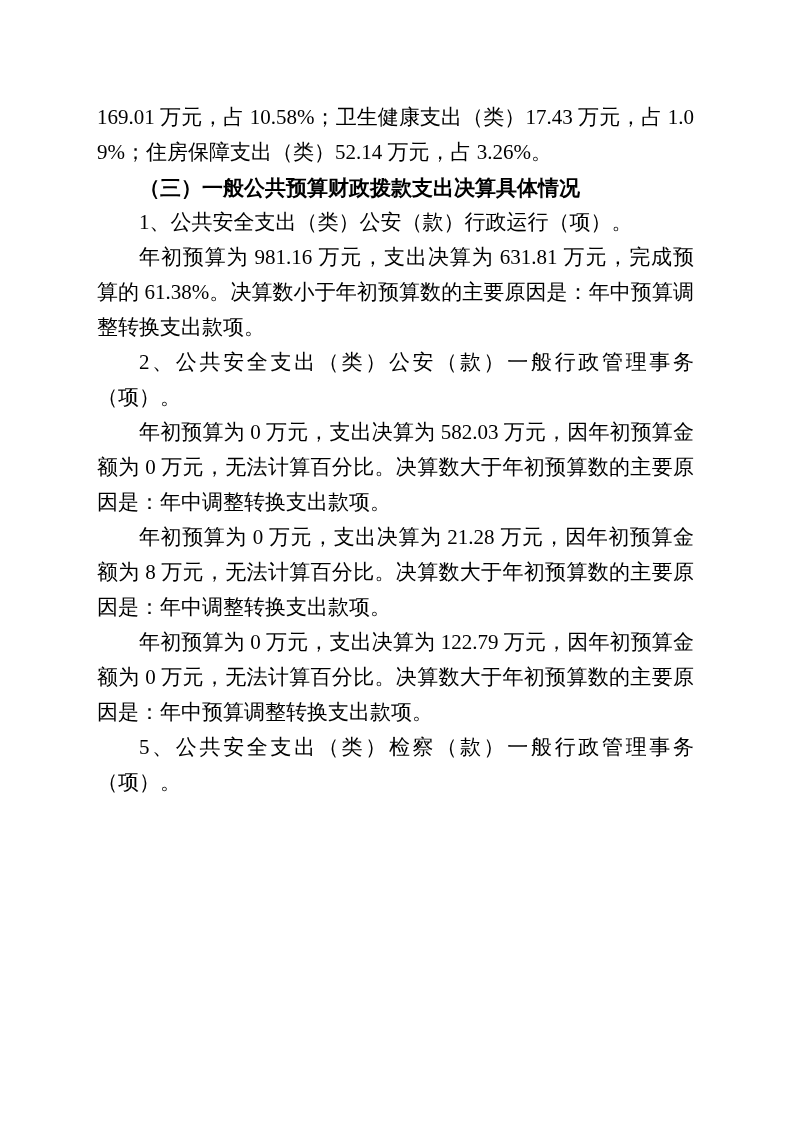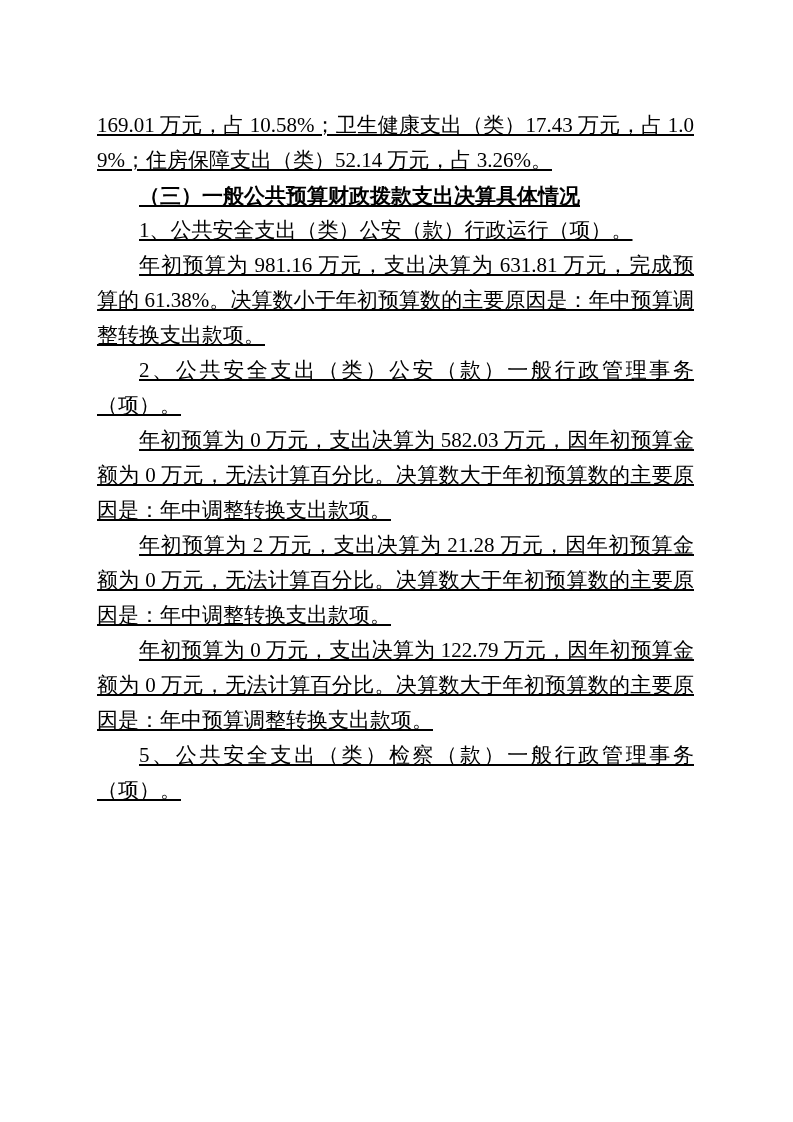--- a/index.html
+++ b/index.html
@@ -12,23 +12,22 @@
     width: 793px;
     height: 1122px;
     background: #ffffff;
     overflow: hidden;
     color: #000000;
     font-family: "Liberation Serif", "DejaVu Serif", serif;
   }
   .content {
     position: absolute;
     left: 97px;
-    top: 108px;
+    top: 100px;
     width: 597px;
-    text-decoration: underline;
   }
   .para {
     margin: 0;
     font-size: 21px;
     line-height: 35px;
     text-align: justify;
     text-indent: 2em;
     word-break: break-all;
   }
   .para.no-indent {
@@ -43,17 +42,17 @@
 <body>
 
 <div class="page">
   <div class="content">
     <p class="para no-indent">169.01 万元，占 10.58%；卫生健康支出（类）17.43 万元，占 1.09%；住房保障支出（类）52.14 万元，占 3.26%。</p>
     <p class="para heading">（三）一般公共预算财政拨款支出决算具体情况</p>
     <p class="para">1、公共安全支出（类）公安（款）行政运行（项）。</p>
     <p class="para">年初预算为 981.16 万元，支出决算为 631.81 万元，完成预算的 61.38%。决算数小于年初预算数的主要原因是：年中预算调整转换支出款项。</p>
     <p class="para">2、公共安全支出（类）公安（款）一般行政管理事务（项）。</p>
     <p class="para">年初预算为 0 万元，支出决算为 582.03 万元，因年初预算金额为 0 万元，无法计算百分比。决算数大于年初预算数的主要原因是：年中调整转换支出款项。</p>
-    <p class="para">年初预算为 2 万元，支出决算为 21.28 万元，因年初预算金额为 0 万元，无法计算百分比。决算数大于年初预算数的主要原因是：年中调整转换支出款项。</p>
+    <p class="para">年初预算为 0 万元，支出决算为 21.28 万元，因年初预算金额为 8 万元，无法计算百分比。决算数大于年初预算数的主要原因是：年中调整转换支出款项。</p>
     <p class="para">年初预算为 0 万元，支出决算为 122.79 万元，因年初预算金额为 0 万元，无法计算百分比。决算数大于年初预算数的主要原因是：年中预算调整转换支出款项。</p>
     <p class="para">5、公共安全支出（类）检察（款）一般行政管理事务（项）。</p>
   </div>
 </div>
 
 </body></html>

